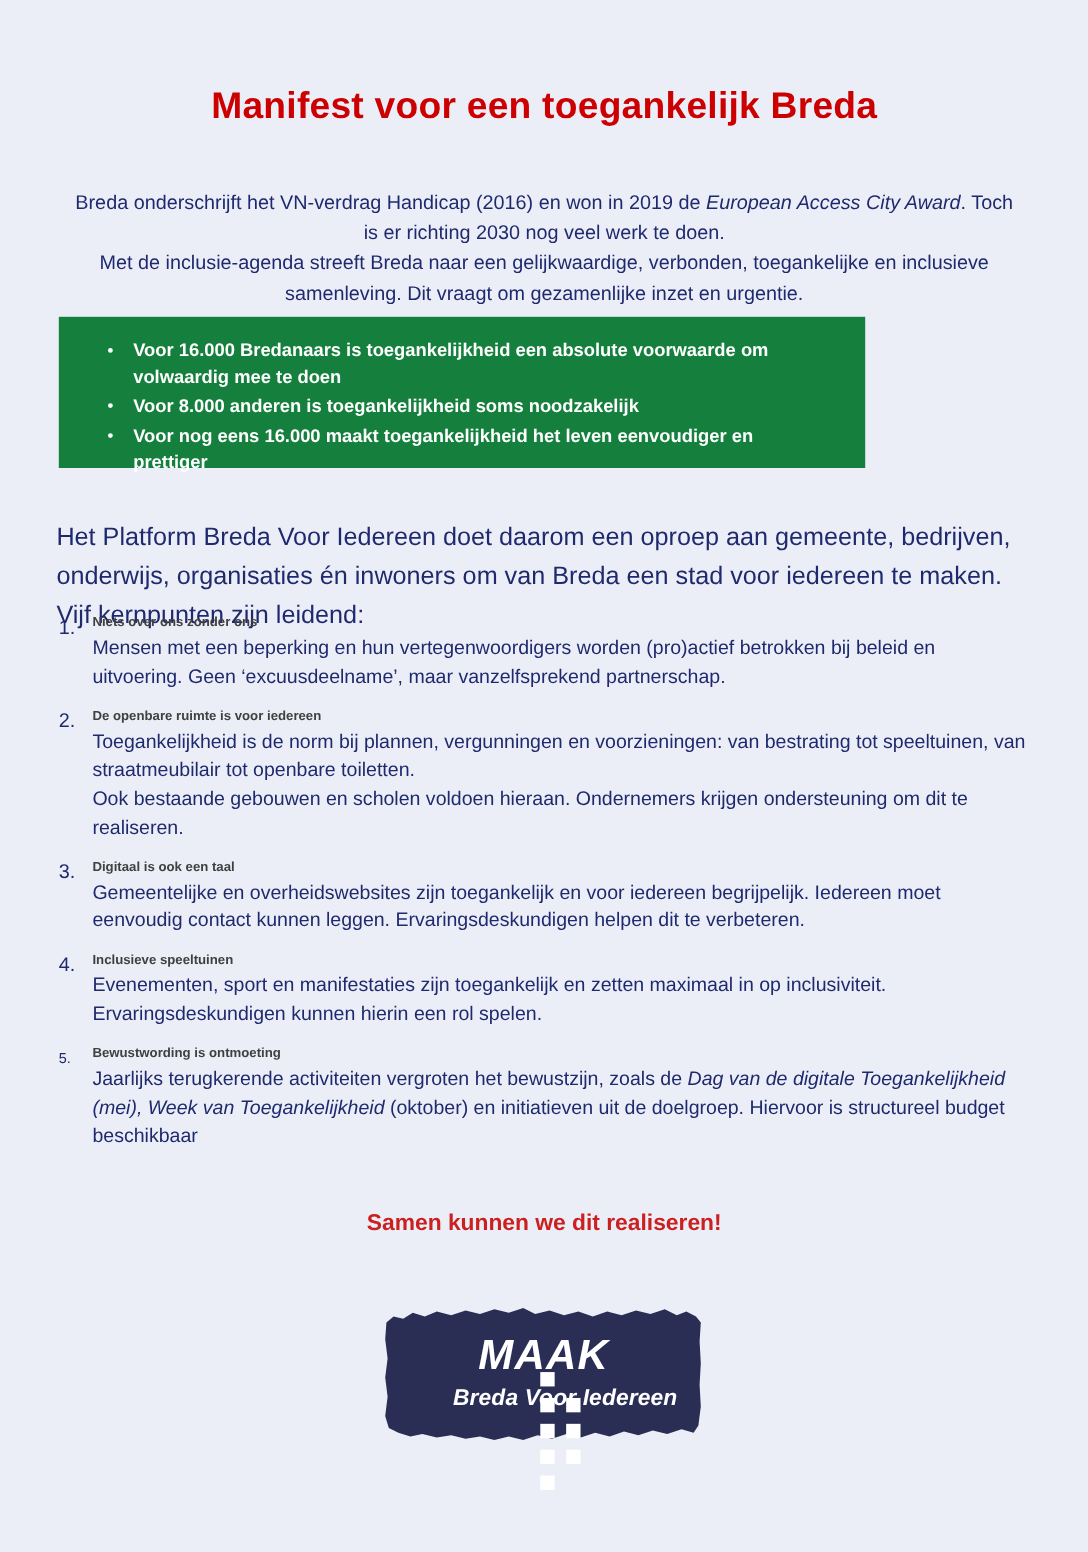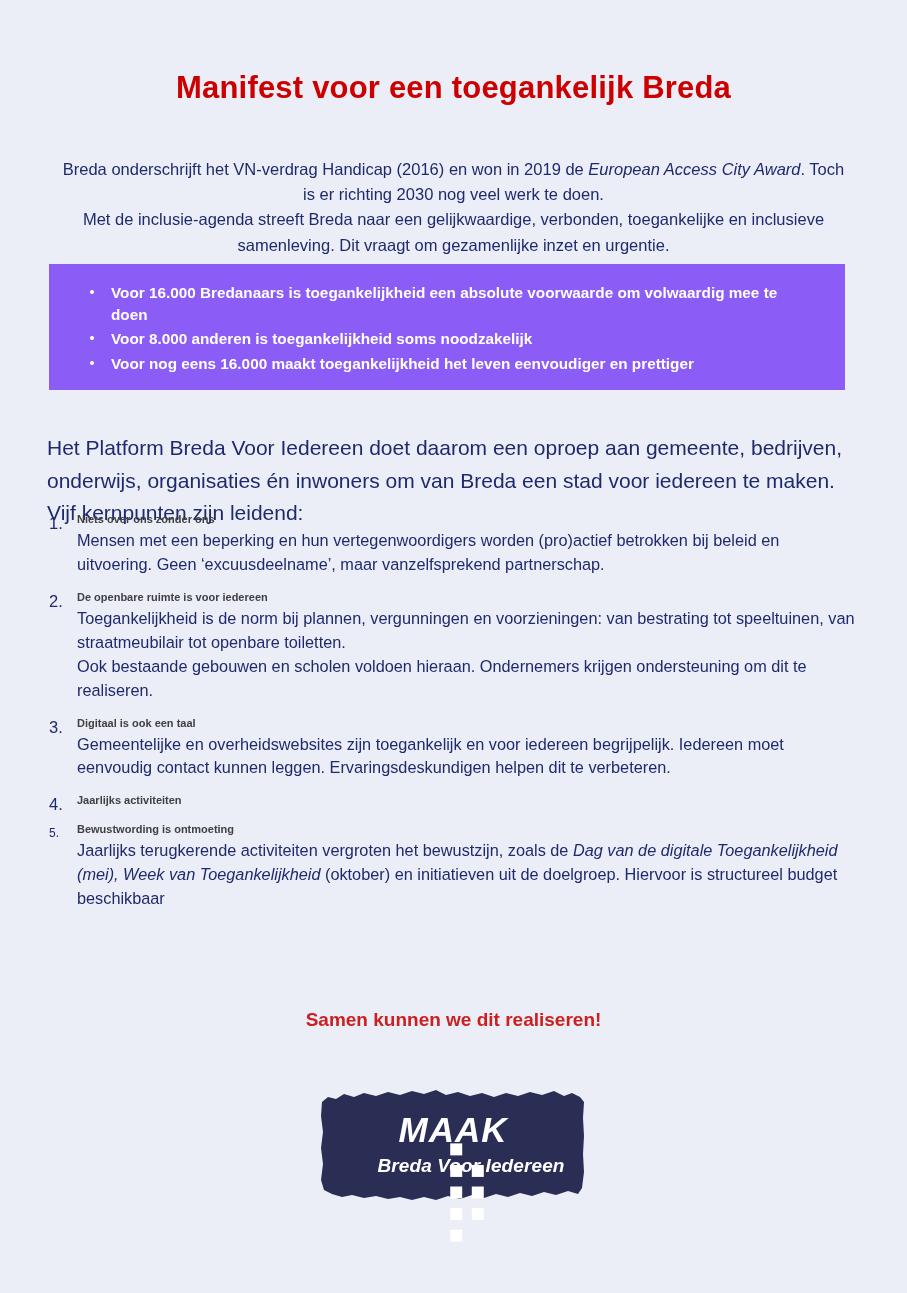--- a/index.html
+++ b/index.html
@@ -47,23 +47,23 @@
     color: #1f2a6e;
     margin-top: 22px;
   }
   .intro em { font-style: italic; }
 
   
   .red-box {
     position: absolute;
     top: 264px;
     left: 49px;
-    width: 796px;
+    width: 672px;
     height: 126px;
-    background: #8b5cf6;
+    background: #15803d;
     box-sizing: border-box;
     padding: 18px 24px 18px 30px;
   }
   .red-box ul {
     margin: 0;
     padding: 0 0 0 32px;
     list-style: none;
   }
   .red-box li {
     position: relative;
@@ -239,21 +239,24 @@
     <div class="point">
       <span class="point-num">3.</span>
       <div class="point-title">Digitaal is ook een taal</div>
       <div class="point-body">
         <p>Gemeentelijke en overheidswebsites zijn toegankelijk en voor iedereen begrijpelijk. Iedereen moet eenvoudig contact kunnen leggen. Ervaringsdeskundigen helpen dit te verbeteren.</p>
       </div>
     </div>
 
     <div class="point">
       <span class="point-num">4.</span>
-      <div class="point-title">Jaarlijks activiteiten</div>
+      <div class="point-title">Inclusieve speeltuinen</div>
+      <div class="point-body">
+        <p>Evenementen, sport en manifestaties zijn toegankelijk en zetten maximaal in op inclusiviteit. Ervaringsdeskundigen kunnen hierin een rol spelen.</p>
+      </div>
     </div>
 
     <div class="point small-num">
       <span class="point-num">5.</span>
       <div class="point-title">Bewustwording is ontmoeting</div>
       <div class="point-body">
         <p><span>Jaarlijks terugkerende activiteiten vergroten het bewustzijn, zoals de </span><em>Dag van de digitale Toegankelijkheid (mei), Week van Toegankelijkheid</em><span> (oktober) en initiatieven uit de doelgroep. Hiervoor is structureel budget beschikbaar</span></p>
       </div>
     </div>
 

